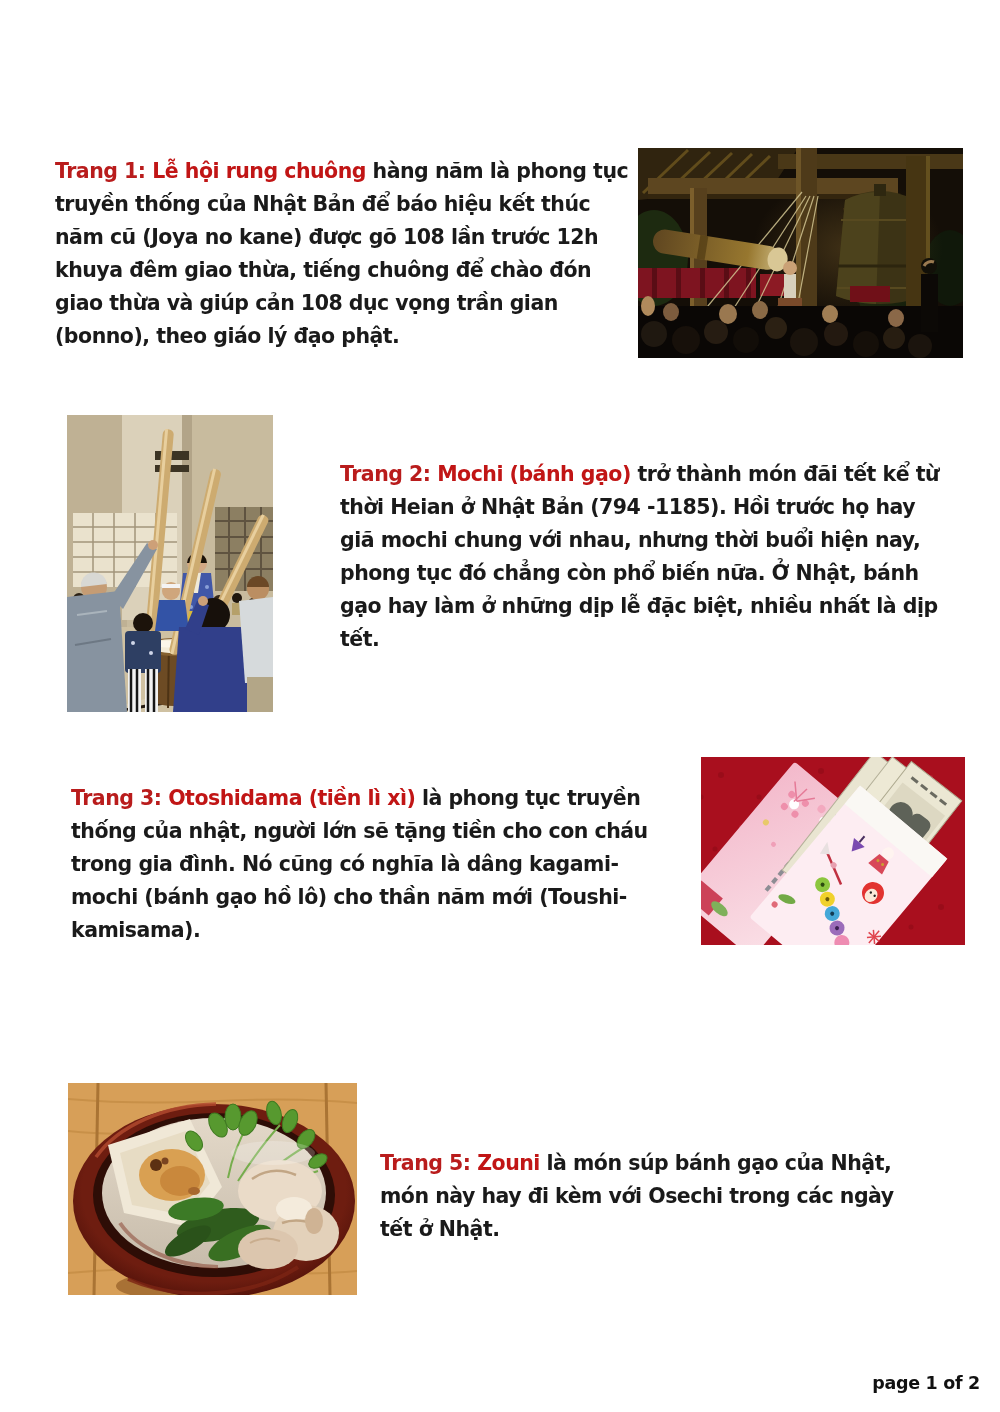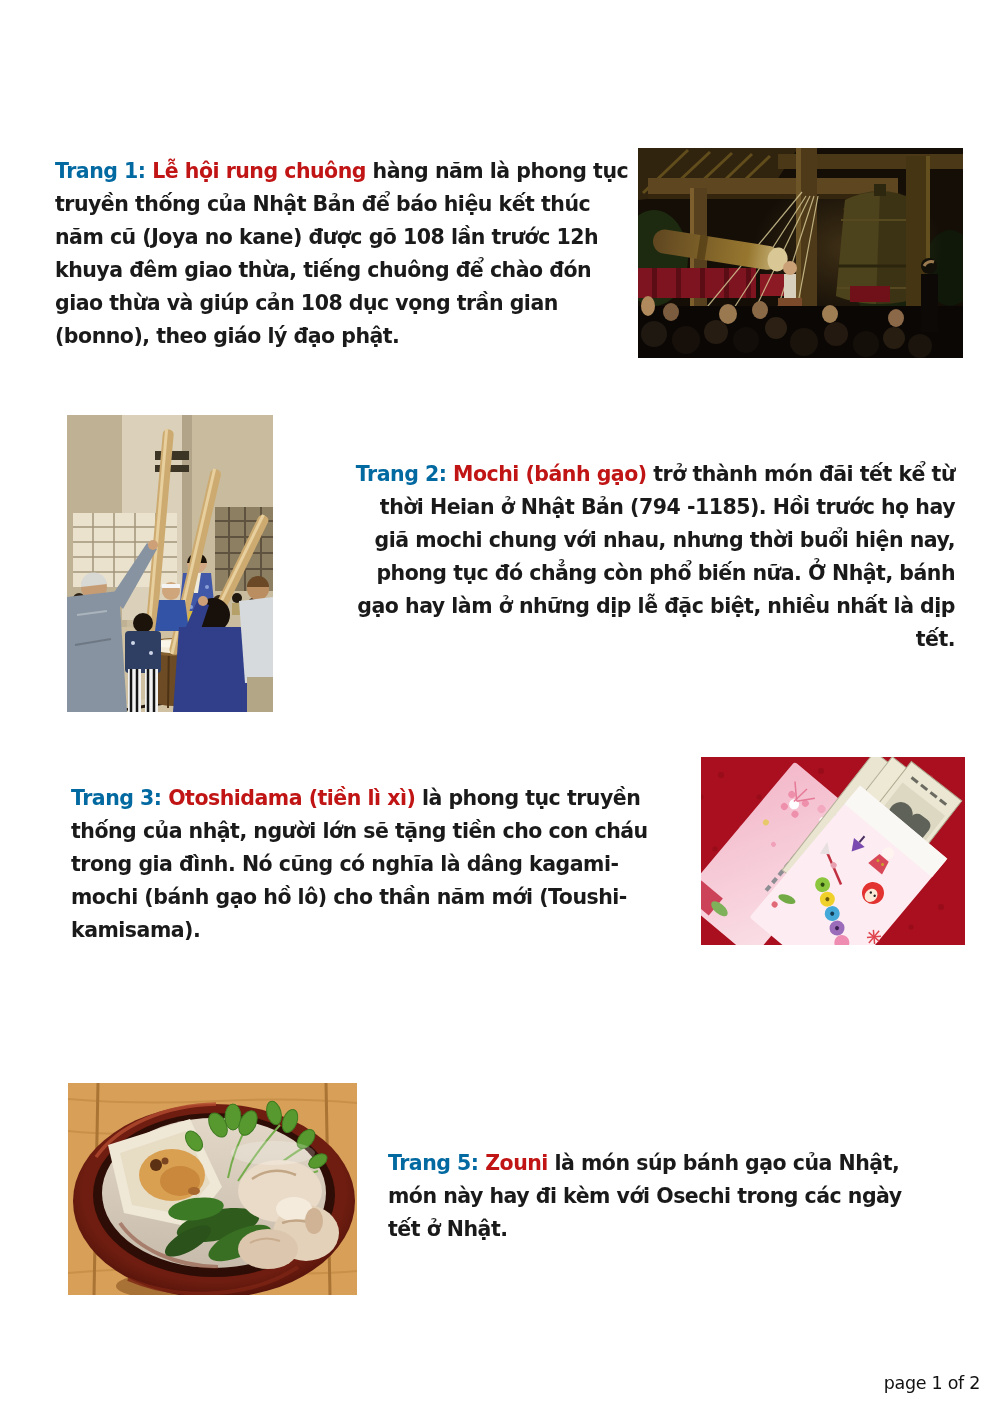--- a/index.html
+++ b/index.html
@@ -4,35 +4,35 @@
 <style>
   html,body{margin:0;padding:0;background:#ffffff;}
   .page{
     position:relative;width:1000px;height:1412px;background:#ffffff;
     font-family:"DejaVu Sans","Liberation Sans",sans-serif;overflow:hidden;
   }
   .sect-text{
     position:absolute;margin:0;font-weight:bold;font-size:20.5px;
     line-height:33px;letter-spacing:-0.5px;color:#1a1a1a;
   }
-  .sect-label{color:#0369a1;}
+  .sect-label{color:#b91c1c;}
   .sect-highlight{color:#c11515;margin-top:6px;}
   .s1{left:55px;top:155px;width:585px;}
-  .s2{left:340px;top:458px;width:615px;text-align:right;}
+  .s2{left:340px;top:458px;width:615px;}
   .s3{left:71px;top:782px;width:590px;}
-  .s4{left:388px;top:1147px;width:540px;}
+  .s4{left:380px;top:1147px;width:540px;}
   .photo{position:absolute;margin:0;}
   .photo svg{display:block;width:100%;height:100%;}
   .ph1{left:638px;top:148px;width:325px;height:210px;}
   .ph2{left:67px;top:415px;width:206px;height:297px;}
   .ph3{left:701px;top:757px;width:264px;height:188px;}
   .ph4{left:68px;top:1083px;width:289px;height:212px;}
   .footer{
     position:absolute;right:20px;top:1373px;margin:0;
-    font-weight:normal;font-size:17.5px;letter-spacing:-0.3px;color:#111111;
+    font-weight:bold;font-size:17.5px;letter-spacing:-0.3px;color:#111111;
   }
 </style>
 </head>
 <body>
 
 <div class="page">
 
   <p class="sect-text s1"><span class="sect-label">Trang 1:</span> <span class="sect-highlight">Lễ hội rung chuông</span> <span>hàng năm là phong tục truyền thống của Nhật Bản để báo hiệu kết thúc năm cũ (Joya no kane) được gõ 108 lần trước 12h khuya đêm giao thừa, tiếng chuông để chào đón giao thừa và giúp cản 108 dục vọng trần gian (bonno), theo giáo lý đạo phật.</span></p>
 
   <figure class="photo ph1">

